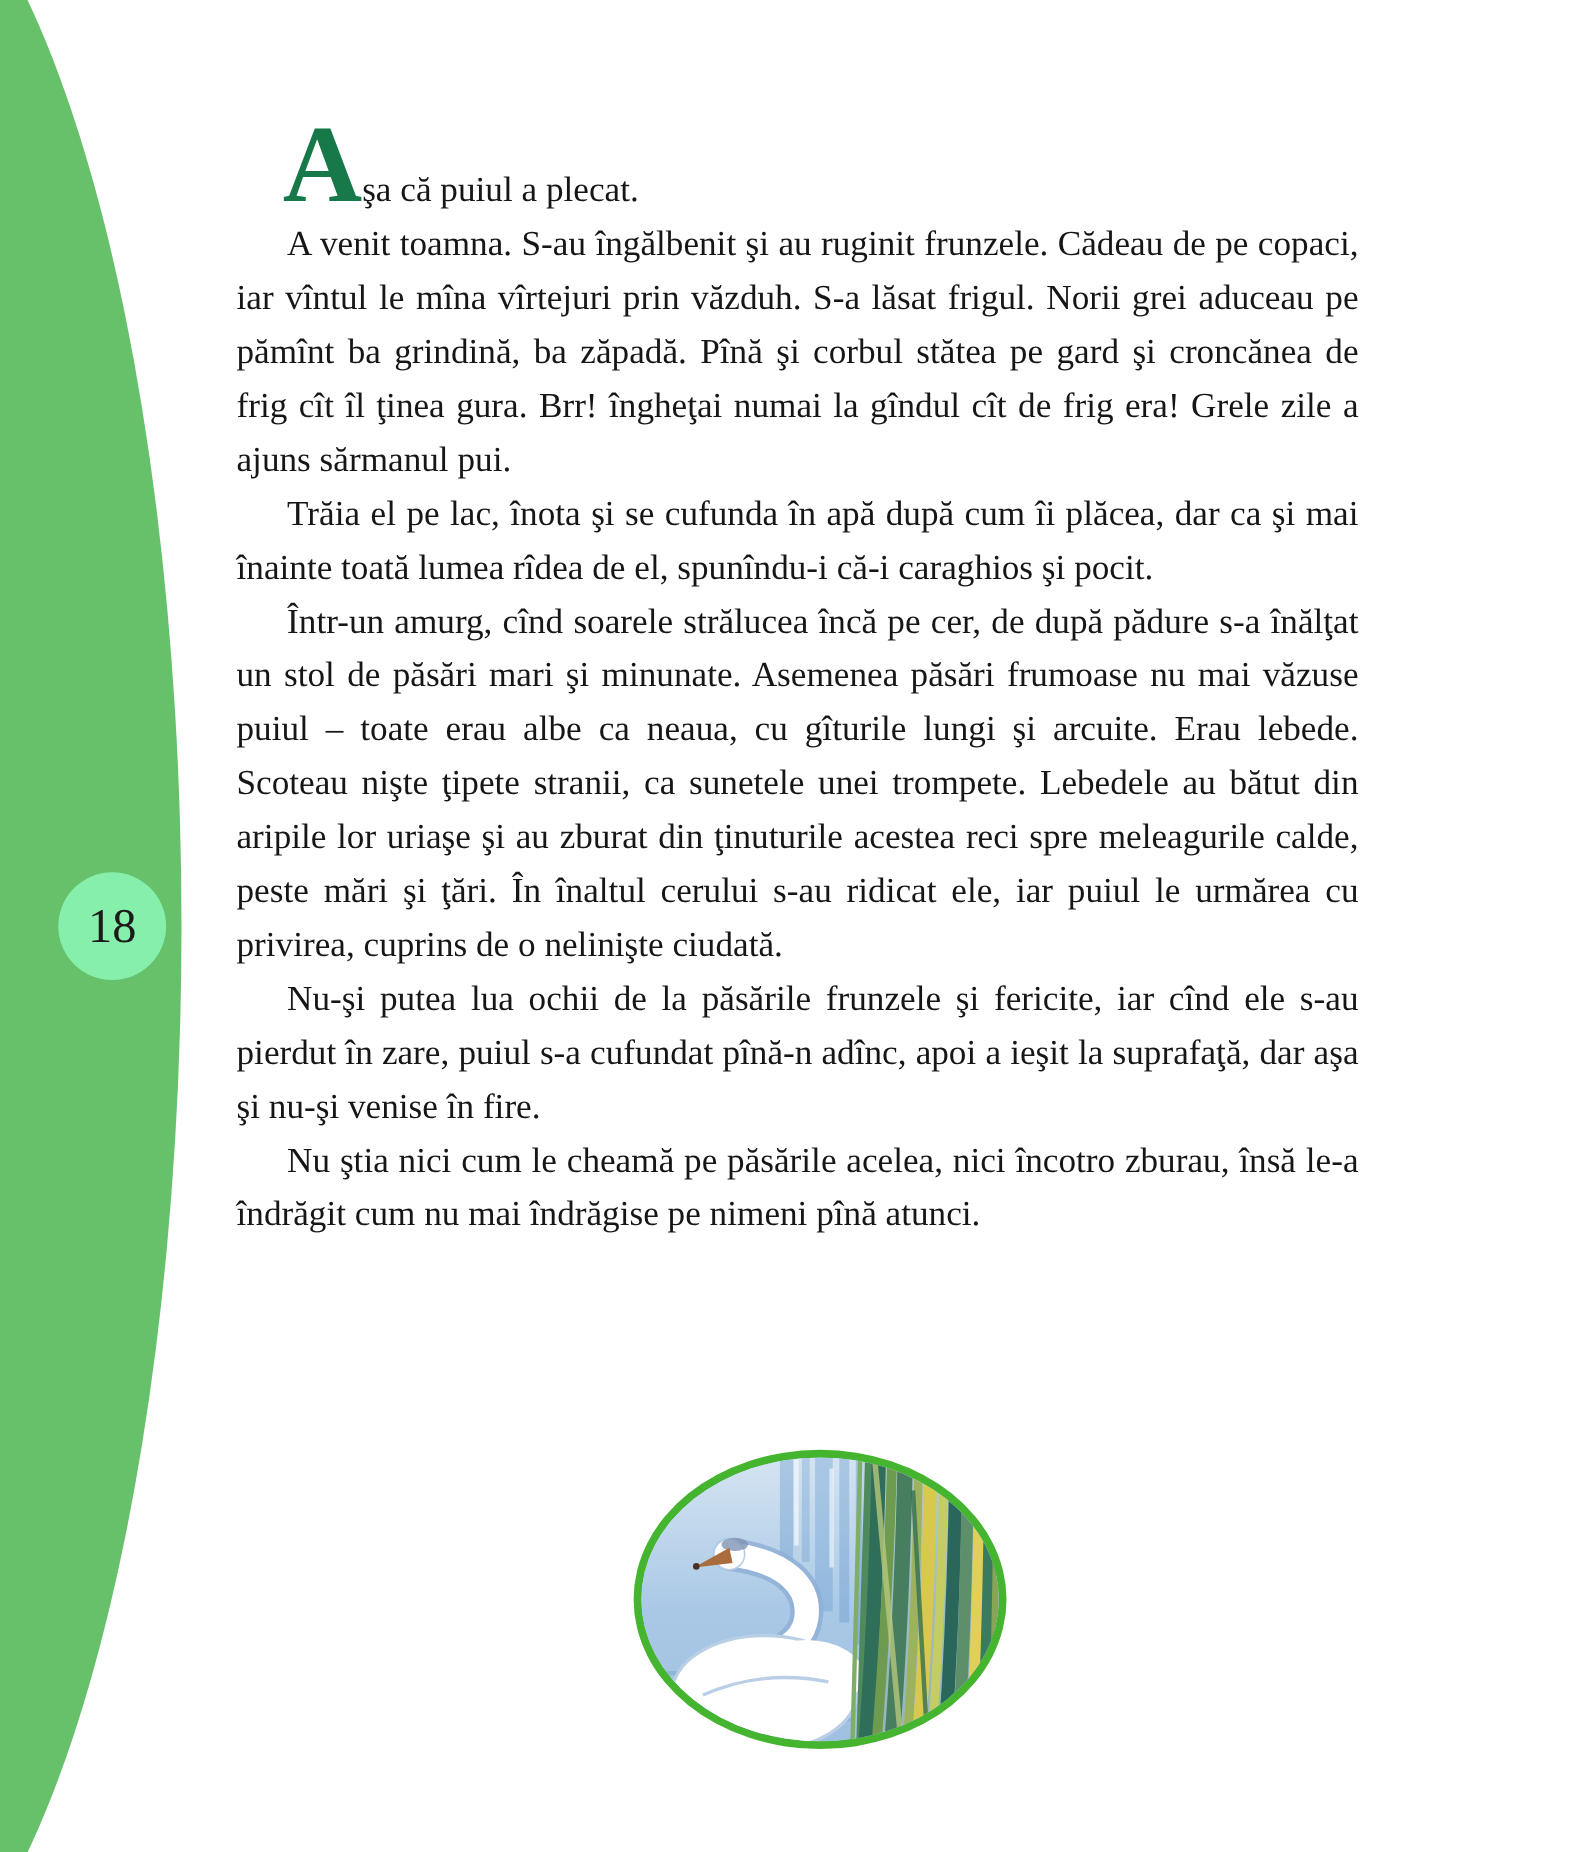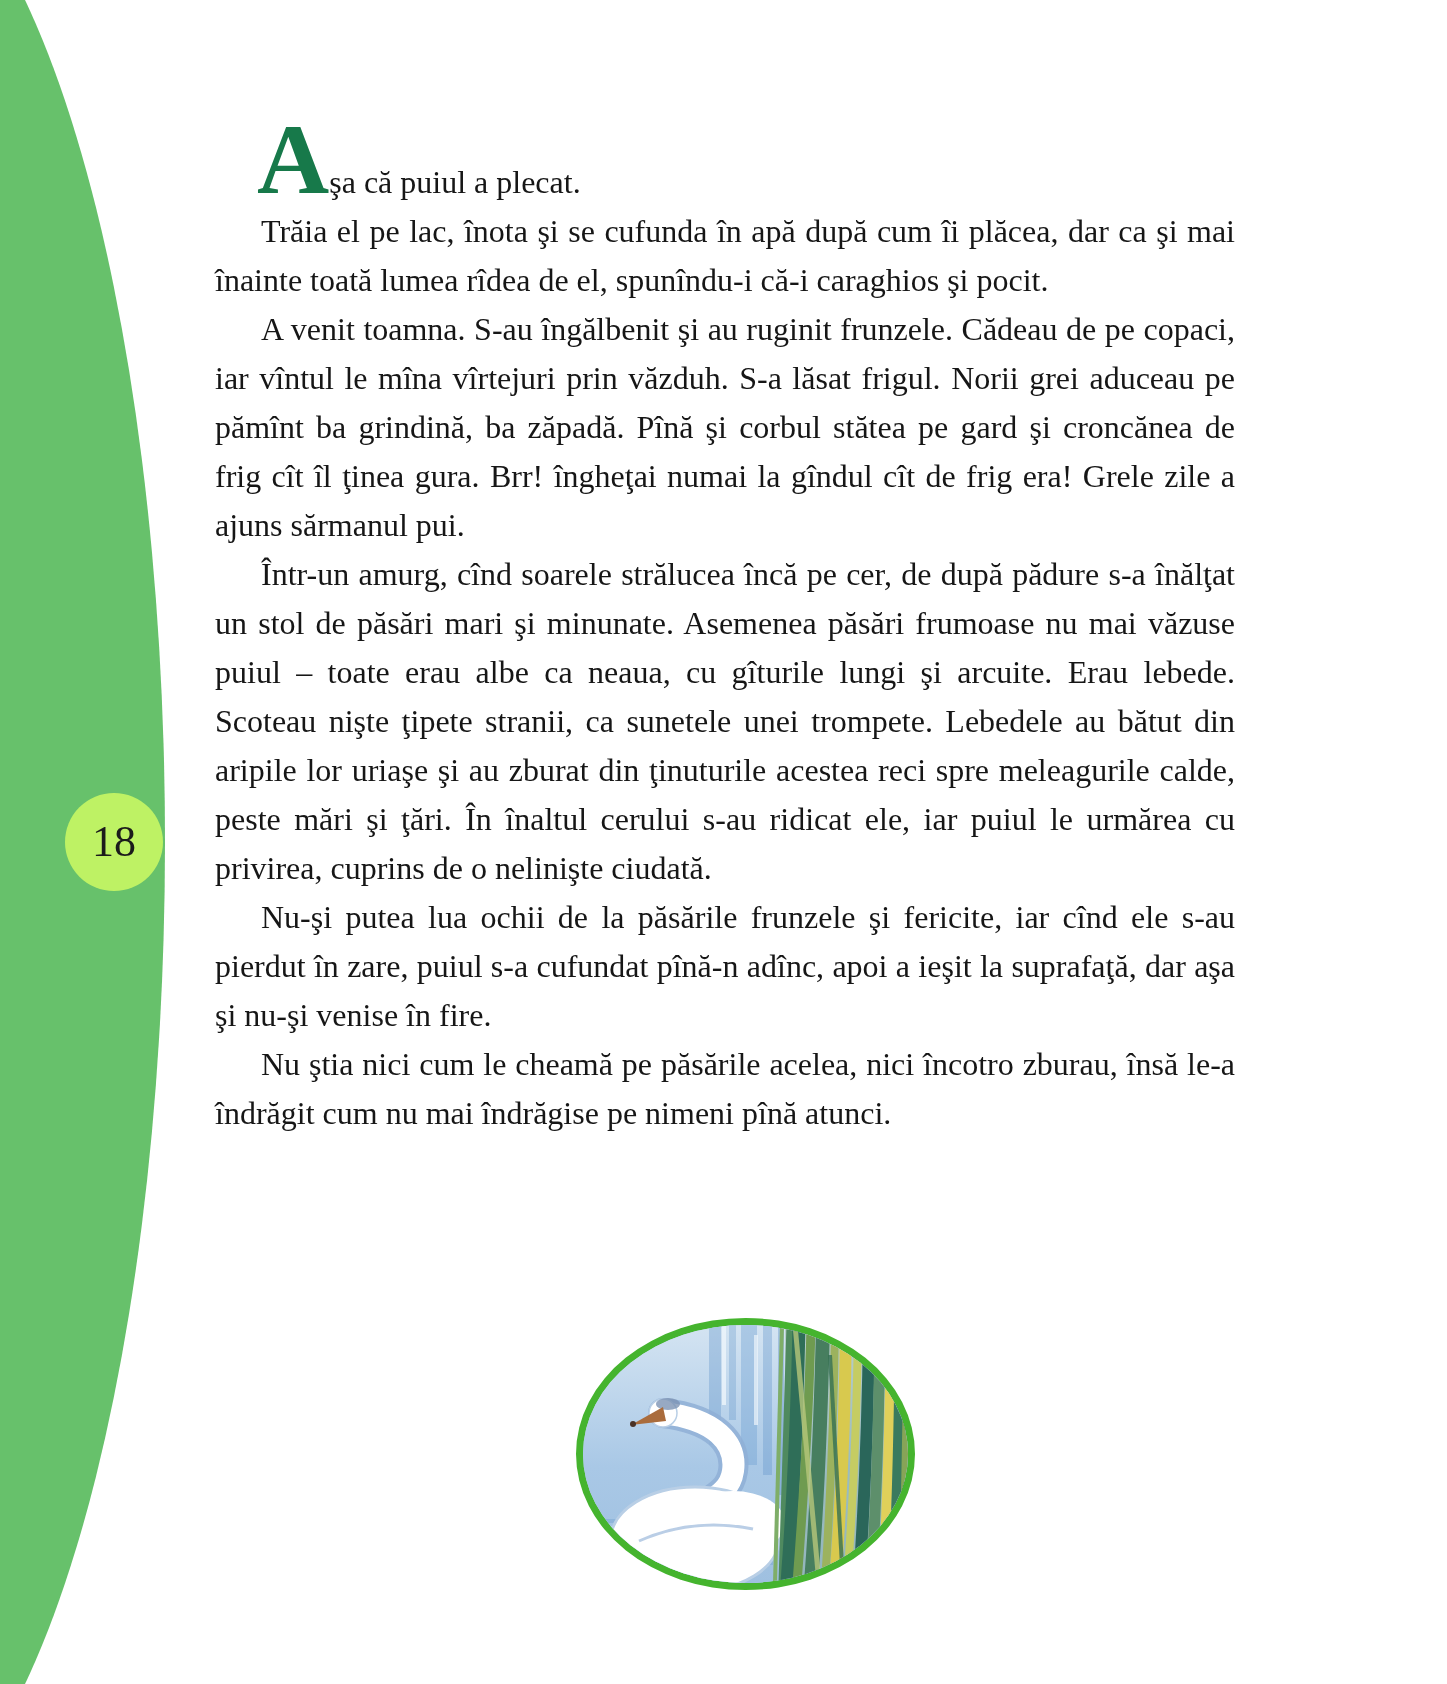--- a/index.html
+++ b/index.html
@@ -17,39 +17,39 @@
     position:absolute;
     left:-443px;
     top:-158px;
     width:608px;
     height:2000px;
     border-radius:50%;
     background:#67c16b;
   }
   .page-number-circle{
     position:absolute;
-    left:65px;
+    left:53px;
     top:793px;
     width:98px;
     height:98px;
     border-radius:50%;
-    background:#bef264;
+    background:#86efac;
     display:flex;
     align-items:center;
     justify-content:center;
   }
   .page-number-circle span{
     font-size:44px;
     color:#1b1b1b;
     line-height:1;
   }
   .text-block{
     position:absolute;
     left:215px;
-    top:158px;
+    top:148px;
     width:1020px;
     font-size:32px;
     line-height:49px;
     color:#161616;
     text-align:justify;
   }
   .text-block p{
     margin:0;
     padding:0;
     text-indent:46px;
@@ -86,22 +86,22 @@
 <div class="page">
 
   <div class="sidebar-blob"></div>
 
   <div class="page-number-circle">
     <span>18</span>
   </div>
 
   <main class="text-block">
     <p class="first"><span class="dropcap">A</span><span>şa că puiul a plecat.</span></p>
+    <p>A venit toamna. S-au îngălbenit şi au ruginit frunzele. Cădeau de pe copaci, iar vîntul le mîna vîrtejuri prin văzduh. S-a lăsat frigul. Norii grei aduceau pe pămînt ba grindină, ba zăpadă. Pînă şi corbul stătea pe gard şi croncănea de frig cît îl ţinea gura. Brr! îngheţai numai la gîndul cît de frig era! Grele zile a ajuns sărmanul pui.</p>
     <p>Trăia el pe lac, înota şi se cufunda în apă după cum îi plăcea, dar ca şi mai înainte toată lumea rîdea de el, spunîndu-i că-i caraghios şi pocit.</p>
-    <p>A venit toamna. S-au îngălbenit şi au ruginit frunzele. Cădeau de pe copaci, iar vîntul le mîna vîrtejuri prin văzduh. S-a lăsat frigul. Norii grei aduceau pe pămînt ba grindină, ba zăpadă. Pînă şi corbul stătea pe gard şi croncănea de frig cît îl ţinea gura. Brr! îngheţai numai la gîndul cît de frig era! Grele zile a ajuns sărmanul pui.</p>
     <p>Într-un amurg, cînd soarele strălucea încă pe cer, de după pădure s-a înălţat un stol de păsări mari şi minunate. Asemenea păsări frumoase nu mai văzuse puiul – toate erau albe ca neaua, cu gîturile lungi şi arcuite. Erau lebede. Scoteau nişte ţipete stranii, ca sunetele unei trompete. Lebedele au bătut din aripile lor uriaşe şi au zburat din ţinuturile acestea reci spre meleagurile calde, peste mări şi ţări. În înaltul cerului s-au ridicat ele, iar puiul le urmărea cu privirea, cuprins de o nelinişte ciudată.</p>
     <p>Nu-şi putea lua ochii de la păsările frunzele şi fericite, iar cînd ele s-au pierdut în zare, puiul s-a cufundat pînă-n adînc, apoi a ieşit la suprafaţă, dar aşa şi nu-şi venise în fire.</p>
     <p>Nu ştia nici cum le cheamă pe păsările acelea, nici încotro zburau, însă le-a îndrăgit cum nu mai îndrăgise pe nimeni pînă atunci.</p>
   </main>
 
   <figure class="illustration">
     <svg viewBox="0 0 325 258" preserveAspectRatio="none">
       <defs>
         <linearGradient id="sky" x1="0" y1="0" x2="0" y2="1">
           <stop offset="0" stop-color="#d4e4f2"></stop>

